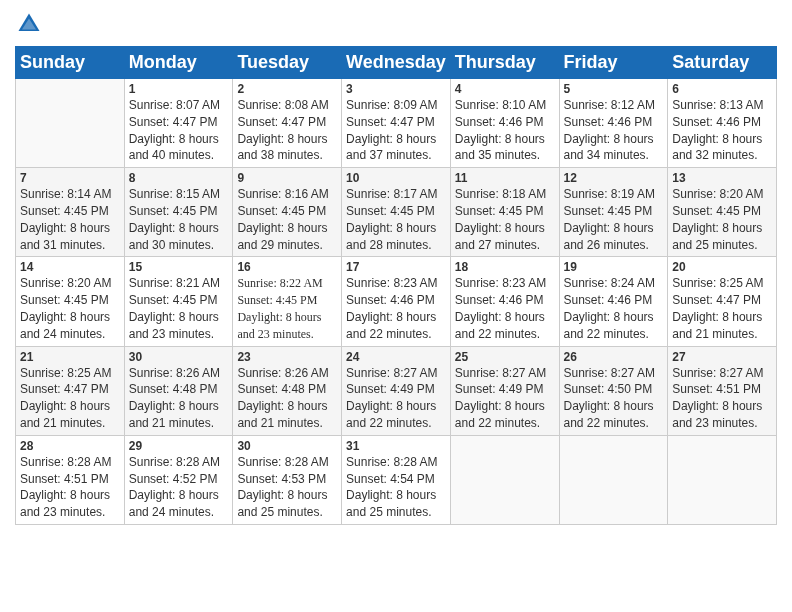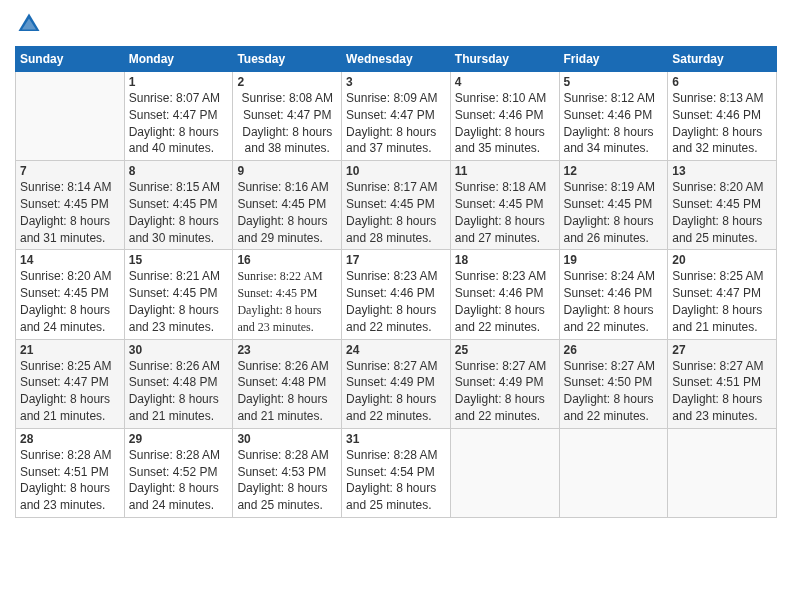--- a/index.html
+++ b/index.html
@@ -52,21 +52,21 @@
       color: #555;
     }
     table {
       width: 100%;
       border-collapse: collapse;
     }
     thead tr th {
       background: #1a6bb5;
       color: #fff;
       font-weight: bold;
-      font-size: 12px;
+      font-size: 18px;
       padding: 5px 4px;
       text-align: left;
       border: 1px solid #1a6bb5;
     }
     tbody tr td {
       border: 1px solid #ccc;
       vertical-align: top;
       padding: 3px 4px;
       width: calc(100%/7);
       height: 78px;
@@ -130,21 +130,21 @@
           <td class="empty-cell"></td>
           <td>
             <span class="day-num">1</span>
             <div class="day-info" style="white-space: pre-line;">Sunrise: 8:07 AM
 Sunset: 4:47 PM
 Daylight: 8 hours
 and 40 minutes.</div>
           </td>
           <td>
             <span class="day-num">2</span>
-            <div class="day-info" style="white-space: pre-line; text-align: center;">Sunrise: 8:08 AM
+            <div class="day-info" style="white-space: pre-line;">Sunrise: 8:08 AM
 Sunset: 4:47 PM
 Daylight: 8 hours
 and 38 minutes.</div>
           </td>
           <td>
             <span class="day-num">3</span>
             <div class="day-info" style="white-space: pre-line;">Sunrise: 8:09 AM
 Sunset: 4:47 PM
 Daylight: 8 hours
 and 37 minutes.</div>

